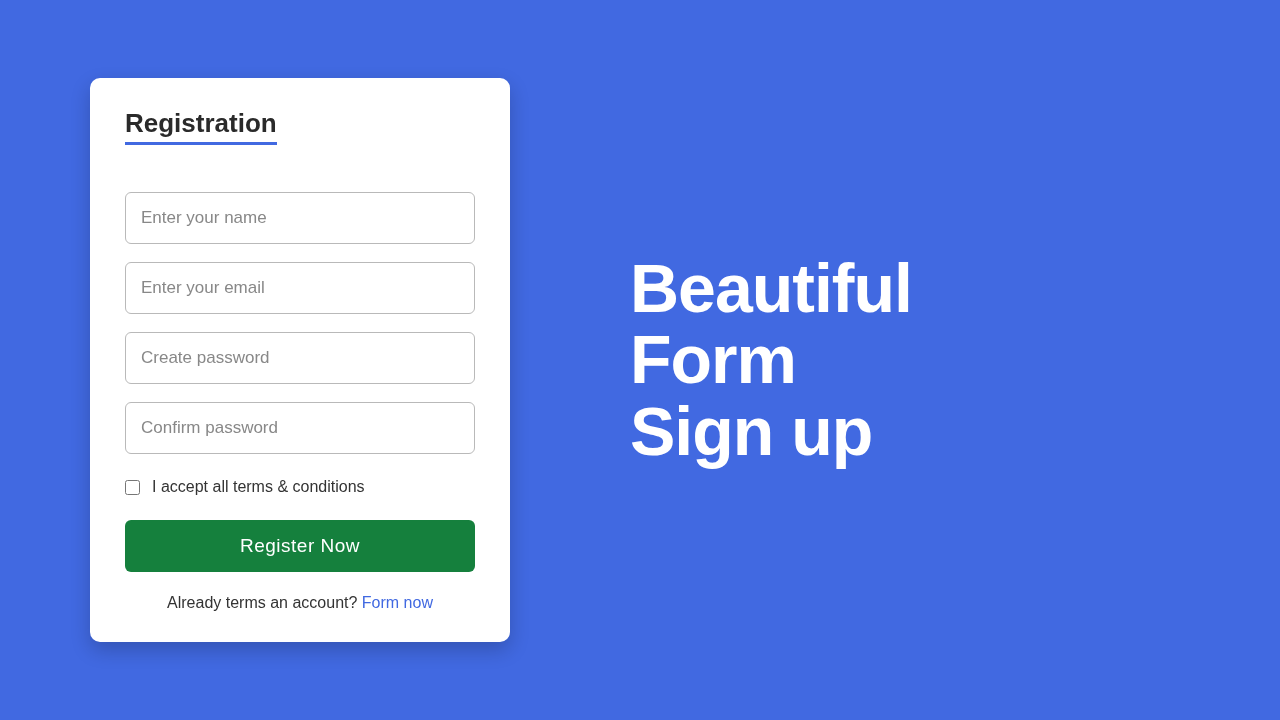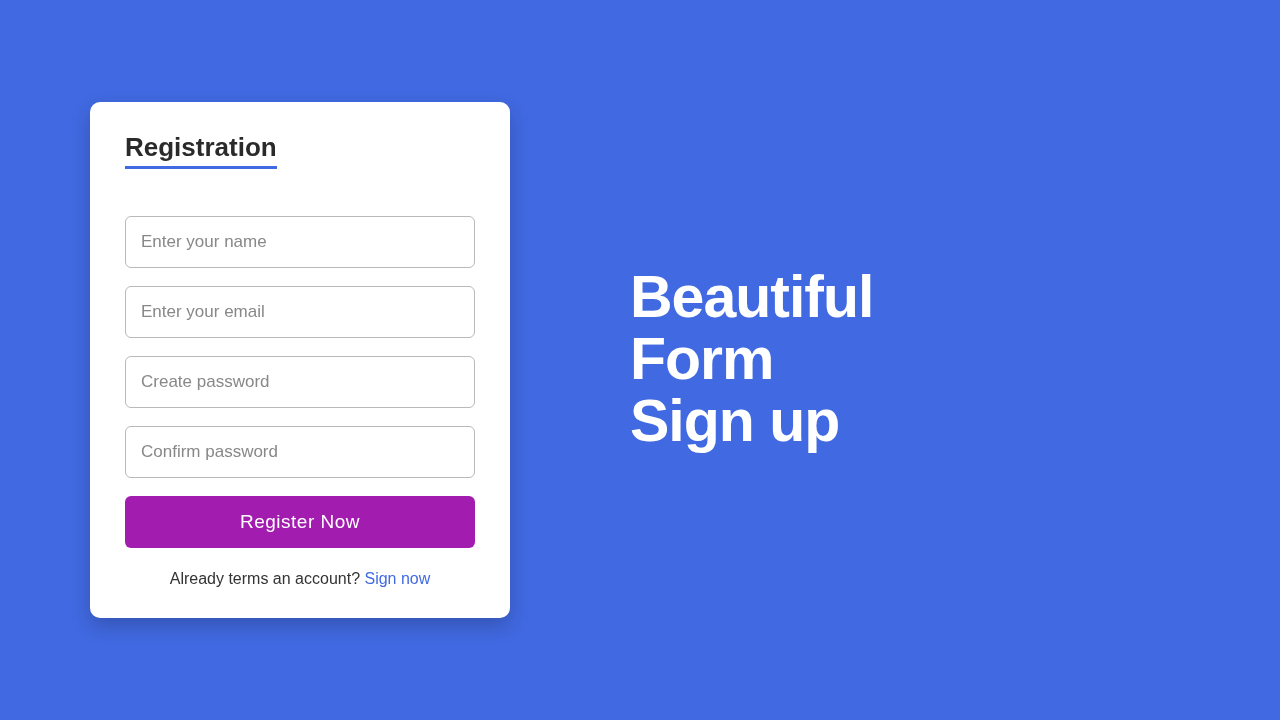--- a/index.html
+++ b/index.html
@@ -59,21 +59,21 @@
       height: 15px;
       cursor: pointer;
     }
     .terms-label {
       font-size: 16px;
       color: #333;
     }
     .register-button {
       width: 100%;
       height: 52px;
-      background: #a21caf;
+      background: #15803d;
       color: #fff;
       border: none;
       border-radius: 6px;
       font-size: 19px;
       font-weight: 500;
       letter-spacing: 0.5px;
       cursor: pointer;
       margin-bottom: 22px;
     }
     .login-text {
@@ -82,42 +82,46 @@
       color: #333;
     }
     .login-link {
       color: #4169e1;
       text-decoration: none;
       cursor: pointer;
     }
     .hero-text {
       margin-left: 120px;
       color: #fff;
-      font-size: 59px;
+      font-size: 68px;
       font-weight: 800;
       line-height: 1.05;
       letter-spacing: -1px;
     }
   </style>
 </head>
 <body>
 
 <div class="card">
   <div class="card-title">Registration</div>
 
   <input type="text" class="input-field" placeholder="Enter your name" style="">
   <input type="email" class="input-field" placeholder="Enter your email" style="">
   <input type="password" class="input-field" placeholder="Create password" style="">
   <input type="password" class="input-field" placeholder="Confirm password" style="">
 
+  <div class="terms-row">
+    <input type="checkbox" class="terms-checkbox" style="">
+    <span class="terms-label">I accept all terms &amp; conditions</span>
+  </div>
 
   <button class="register-button">Register Now</button>
 
   <div class="login-text">
-    <span>Already terms an account? </span><a class="login-link">Sign now</a>
+    <span>Already terms an account? </span><a class="login-link">Form now</a>
   </div>
 </div>
 
 <div class="hero-text">
   <div>Beautiful</div>
   <div>Form</div>
   <div>Sign up</div>
 </div>
 
 </body></html>

